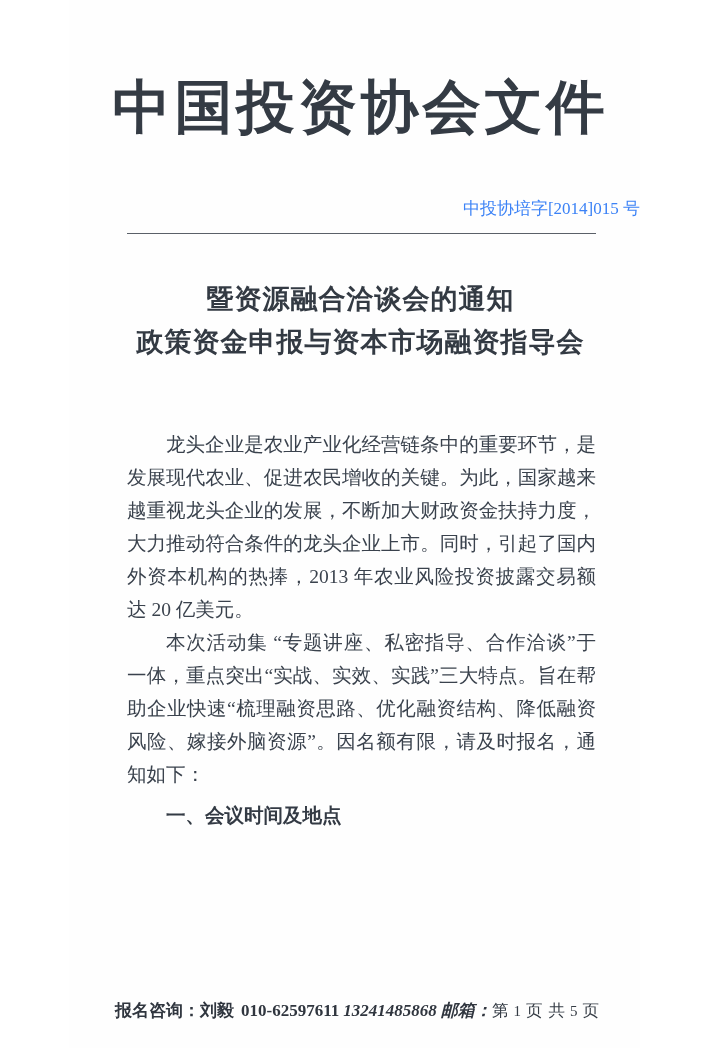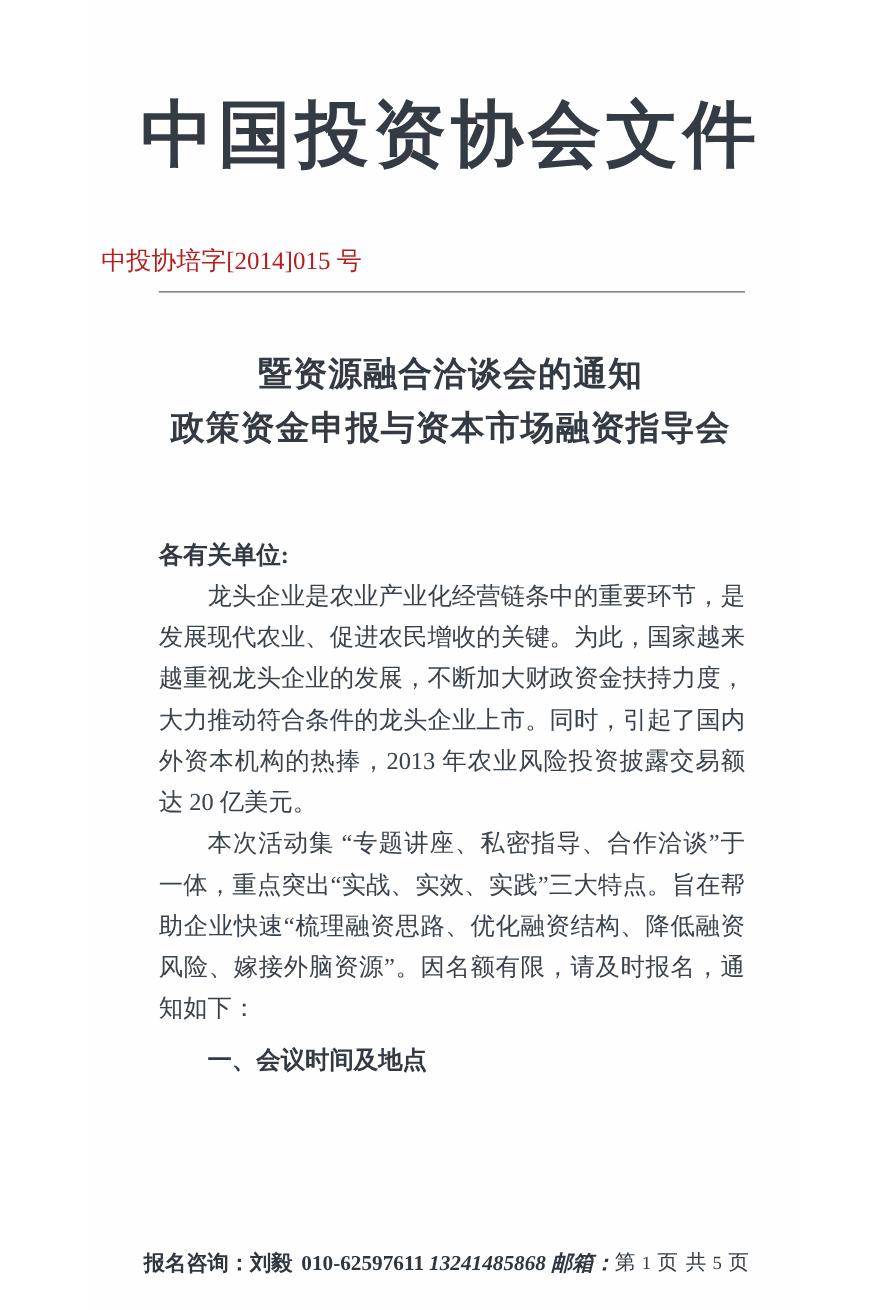--- a/index.html
+++ b/index.html
@@ -22,25 +22,25 @@
     text-align: center;
     font-size: 58px;
     line-height: 1.25;
     font-weight: 600;
     letter-spacing: 4px;
     color: #343b44;
   }
 
   .doc-number {
     margin-top: 52px;
-    text-align: left;
-    font-size: 20px;
+    text-align: right;
+    font-size: 17px;
     line-height: 24px;
     font-weight: 500;
-    color: #b91c1c;
+    color: #3b82f6;
   }
 
   .separator {
     margin: 12px 44px 0 46px;
     border: none;
     border-top: 1.5px solid #5a6068;
     height: 0;
   }
 
   .notice-title {
@@ -72,21 +72,21 @@
     margin-top: 8px;
   }
 
   .footer {
     position: absolute;
     left: 46px;
     right: 40px;
     bottom: 26px;
     display: flex;
     justify-content: space-between;
-    align-items: flex-start;
+    align-items: center;
   }
 
   .footer-contact {
     display: flex;
     align-items: baseline;
     font-size: 17px;
     font-weight: 700;
     color: #30363f;
     white-space: nowrap;
   }
@@ -111,21 +111,20 @@
   <div class="doc-number">中投协培字[2014]015 号</div>
 
   <hr class="separator">
 
   <div class="notice-title">
     <div>暨资源融合洽谈会的通知</div>
     <div>政策资金申报与资本市场融资指导会</div>
   </div>
 
   <div class="body-text">
-    <div class="salutation">各有关单位:</div>
 
     <p class="para">龙头企业是农业产业化经营链条中的重要环节，是发展现代农业、促进农民增收的关键。为此，国家越来越重视龙头企业的发展，不断加大财政资金扶持力度，大力推动符合条件的龙头企业上市。同时，引起了国内外资本机构的热捧，2013 年农业风险投资披露交易额达 20 亿美元。</p>
 
 
     <p class="para">本次活动集 “专题讲座、私密指导、合作洽谈”于一体，重点突出“实战、实效、实践”三大特点。旨在帮助企业快速“梳理融资思路、优化融资结构、降低融资风险、嫁接外脑资源”。因名额有限，请及时报名，通知如下：</p>
 
     <div class="section-heading">一、会议时间及地点</div>
 
   </div>
 

